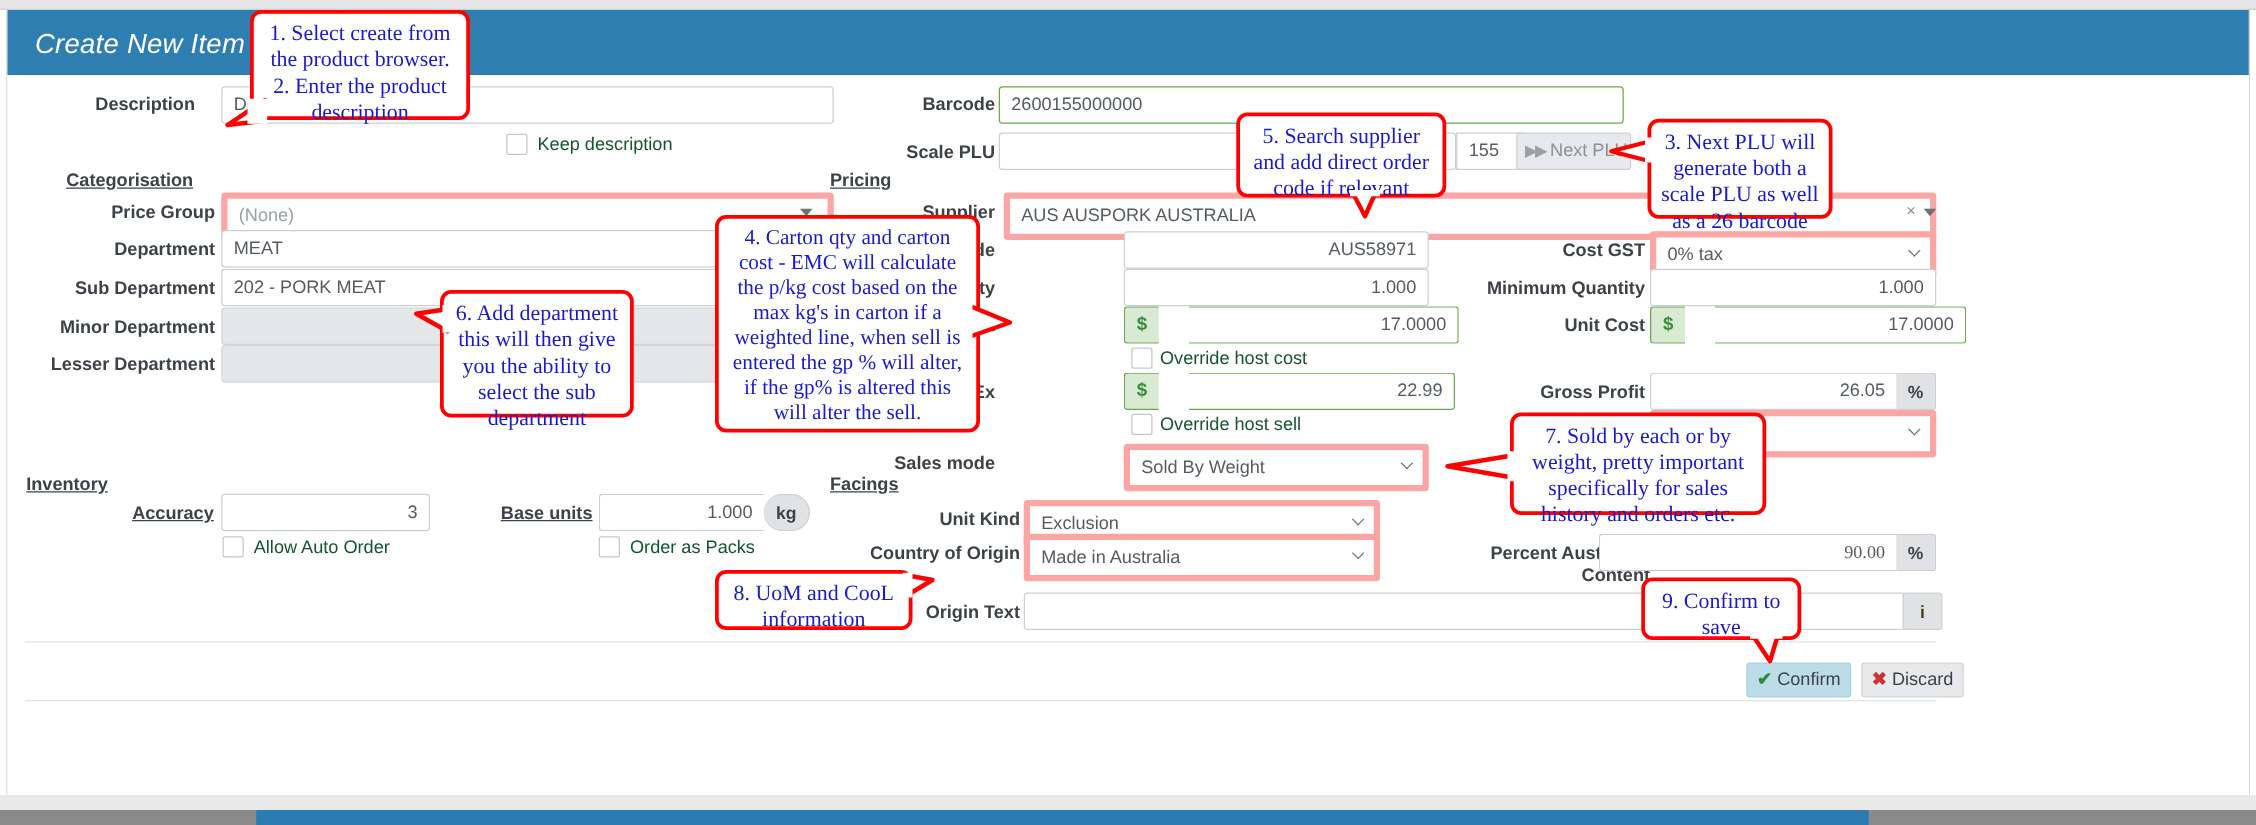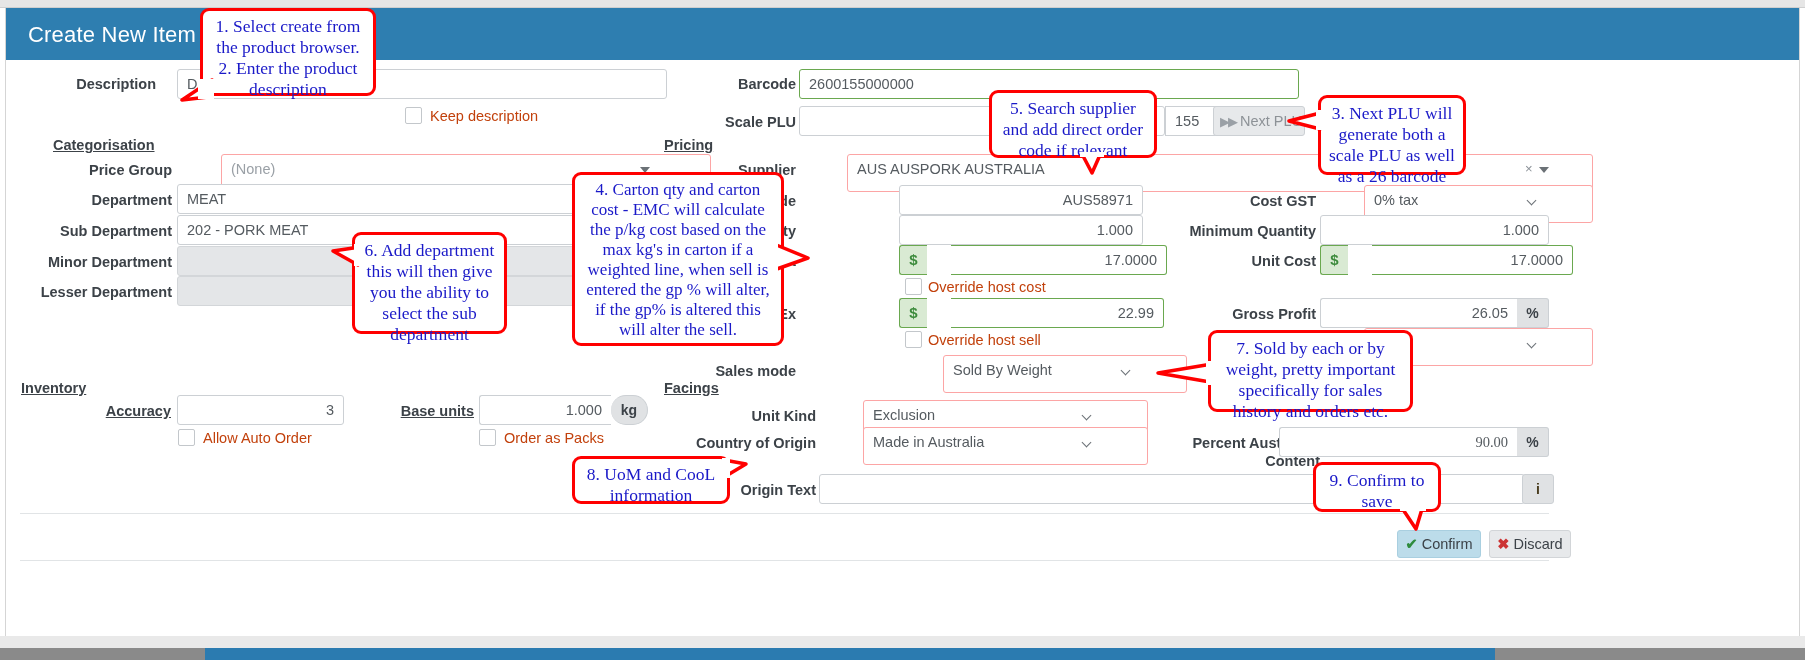--- a/index.html
+++ b/index.html
@@ -19,21 +19,21 @@
   .host-strip-top { position:absolute; left:0; top:0; width:1805px; height:8px; background:#e6e6e6; border-bottom:1px solid #cfcfcf; }
   .host-strip-bottom { position:absolute; left:0; top:648px; width:1805px; height:12px; background:#8a8a8a; }
   .host-strip-bottom2 { position:absolute; left:0; top:636px; width:1805px; height:12px; background:#e9e9e9; }
   .host-left-edge { position:absolute; left:0; top:8px; width:6px; height:628px; background:#ffffff; border-right:1px solid #d5d5d5; }
   .host-right-edge { position:absolute; left:1799px; top:8px; width:6px; height:628px; background:#ffffff; border-left:1px solid #d5d5d5; }
   .host-blue-tab { position:absolute; left:205px; top:648px; width:1290px; height:12px; background:#2b7bb0; }
 
   
   .dlg-header {
     position:absolute; left:6px; top:8px; width:1793px; height:52px;
-    background:#2e7eb0; color:#ffffff;
+    background:#2e7eb0; color:#ffffff;font-style:italic;
   }
   .dlg-title {
     position:absolute; left:22px; top:14px;
     font-size:22px; color:#ffffff; letter-spacing:.2px;
   }
 
   
   .body { position:absolute; left:6px; top:60px; width:1793px; height:576px; background:#ffffff; }
 
   .lbl {
@@ -65,23 +65,23 @@
   .unit-suffix {
     position:absolute; height:30px; background:#e0e2e4; border:1px solid #ccd0d4;
     border-left:none; border-radius:0 3px 3px 0; color:#3c4248; font-weight:bold;
     text-align:center; line-height:28px; font-size:14px;
   }
   .fld.has-prefix { border-left:none; border-radius:0 3px 3px 0;margin-left:24px; }
   .fld.has-suffix { border-right:none; border-radius:3px 0 0 3px; }
 
   
   .sel {
-    position:absolute; background:#ffffff; border:1px solid #fca5a5; border-radius:3px;
+    position:absolute; background:#ffffff; border:5px solid #fca5a5; border-radius:3px;
     height:38px; font-size:14.5px; color:#555b60; line-height:28px; padding:0 28px 0 9px;
-    white-space:nowrap; overflow:hidden;margin-left:44px;
+    white-space:nowrap; overflow:hidden;
   }
   .caret {
     position:absolute; width:12px; height:12px; pointer-events:none;
   }
   .caret::after {
     content:""; position:absolute; left:0; top:2px;
     width:8px; height:8px; border-right:2px solid #6b7176; border-bottom:2px solid #6b7176;
     transform:rotate(45deg);
   }
   .caret-sm::after { width:6px; height:6px; border-width:1.6px; }
@@ -89,21 +89,21 @@
     position:absolute; width:0; height:0;
     border-left:5px solid transparent; border-right:5px solid transparent;
     border-top:6px solid #6b7176;
   }
 
   
   .cb {
     position:absolute; width:17px; height:17px; background:#fff;
     border:1px solid #c3c7cb; border-radius:2px;
   }
-  .cb-lbl { position:absolute; font-size:14.5px; color:#c2410c; line-height:17px; }
+  .cb-lbl { position:absolute; font-size:14.5px; color:#14532d; line-height:17px; }
 
   
   .btn {
     position:absolute; border:1px solid #ccd0d4; border-radius:3px;
     font-size:14.5px; line-height:28px; height:30px; text-align:center;
     background:#e7e9eb; color:#8d9297; white-space:nowrap;
   }
   .btn-confirm {
     position:absolute; background:#bcdcea; border:1px solid #a9cfe0; border-radius:3px;
     height:28px; line-height:26px; font-size:14.5px; color:#3c4248; text-align:center;

